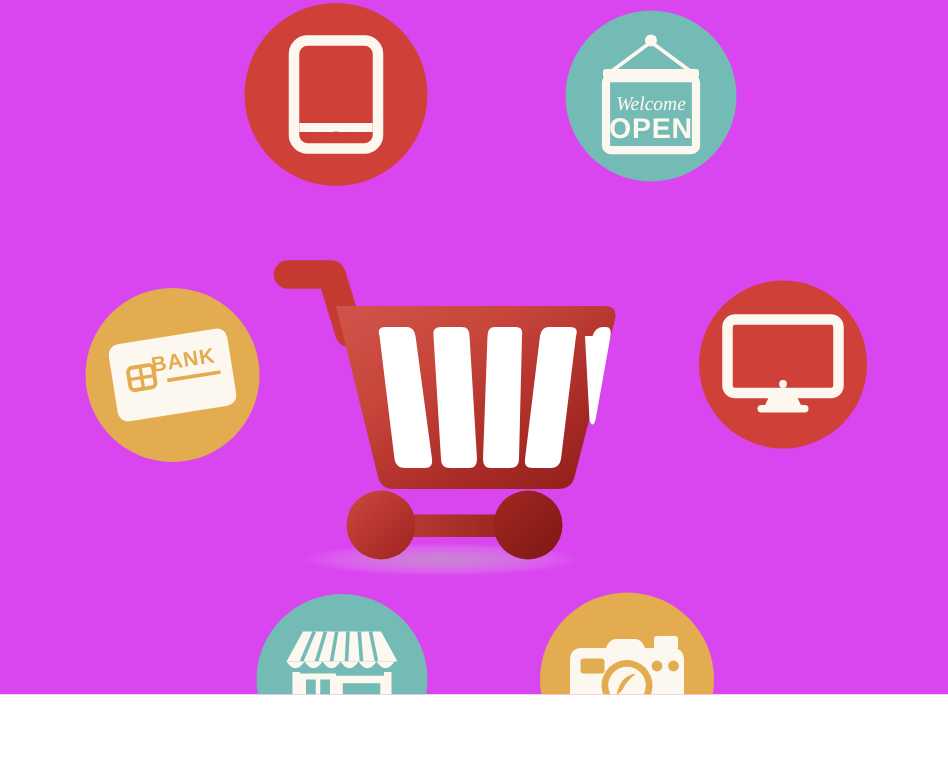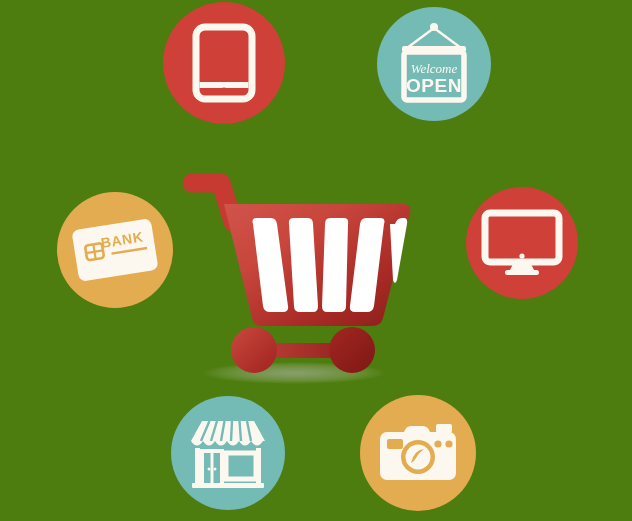--- a/index.html
+++ b/index.html
@@ -7,22 +7,22 @@
     margin: 0;
     padding: 0;
     background: #ffffff;
   }
   body {
     font-family: "Liberation Sans", sans-serif;
   }
   #scene {
     position: relative;
     width: 632px;
-    height: 521px;
-    background: #4d7c0f;
+    height: 463px;
+    background: #d946ef;
     overflow: hidden;
   }
   .badge {
     position: absolute;
     border-radius: 50%;
     display: flex;
     align-items: center;
     justify-content: center;
   }
   .badge svg { display: block; overflow: visible; }

